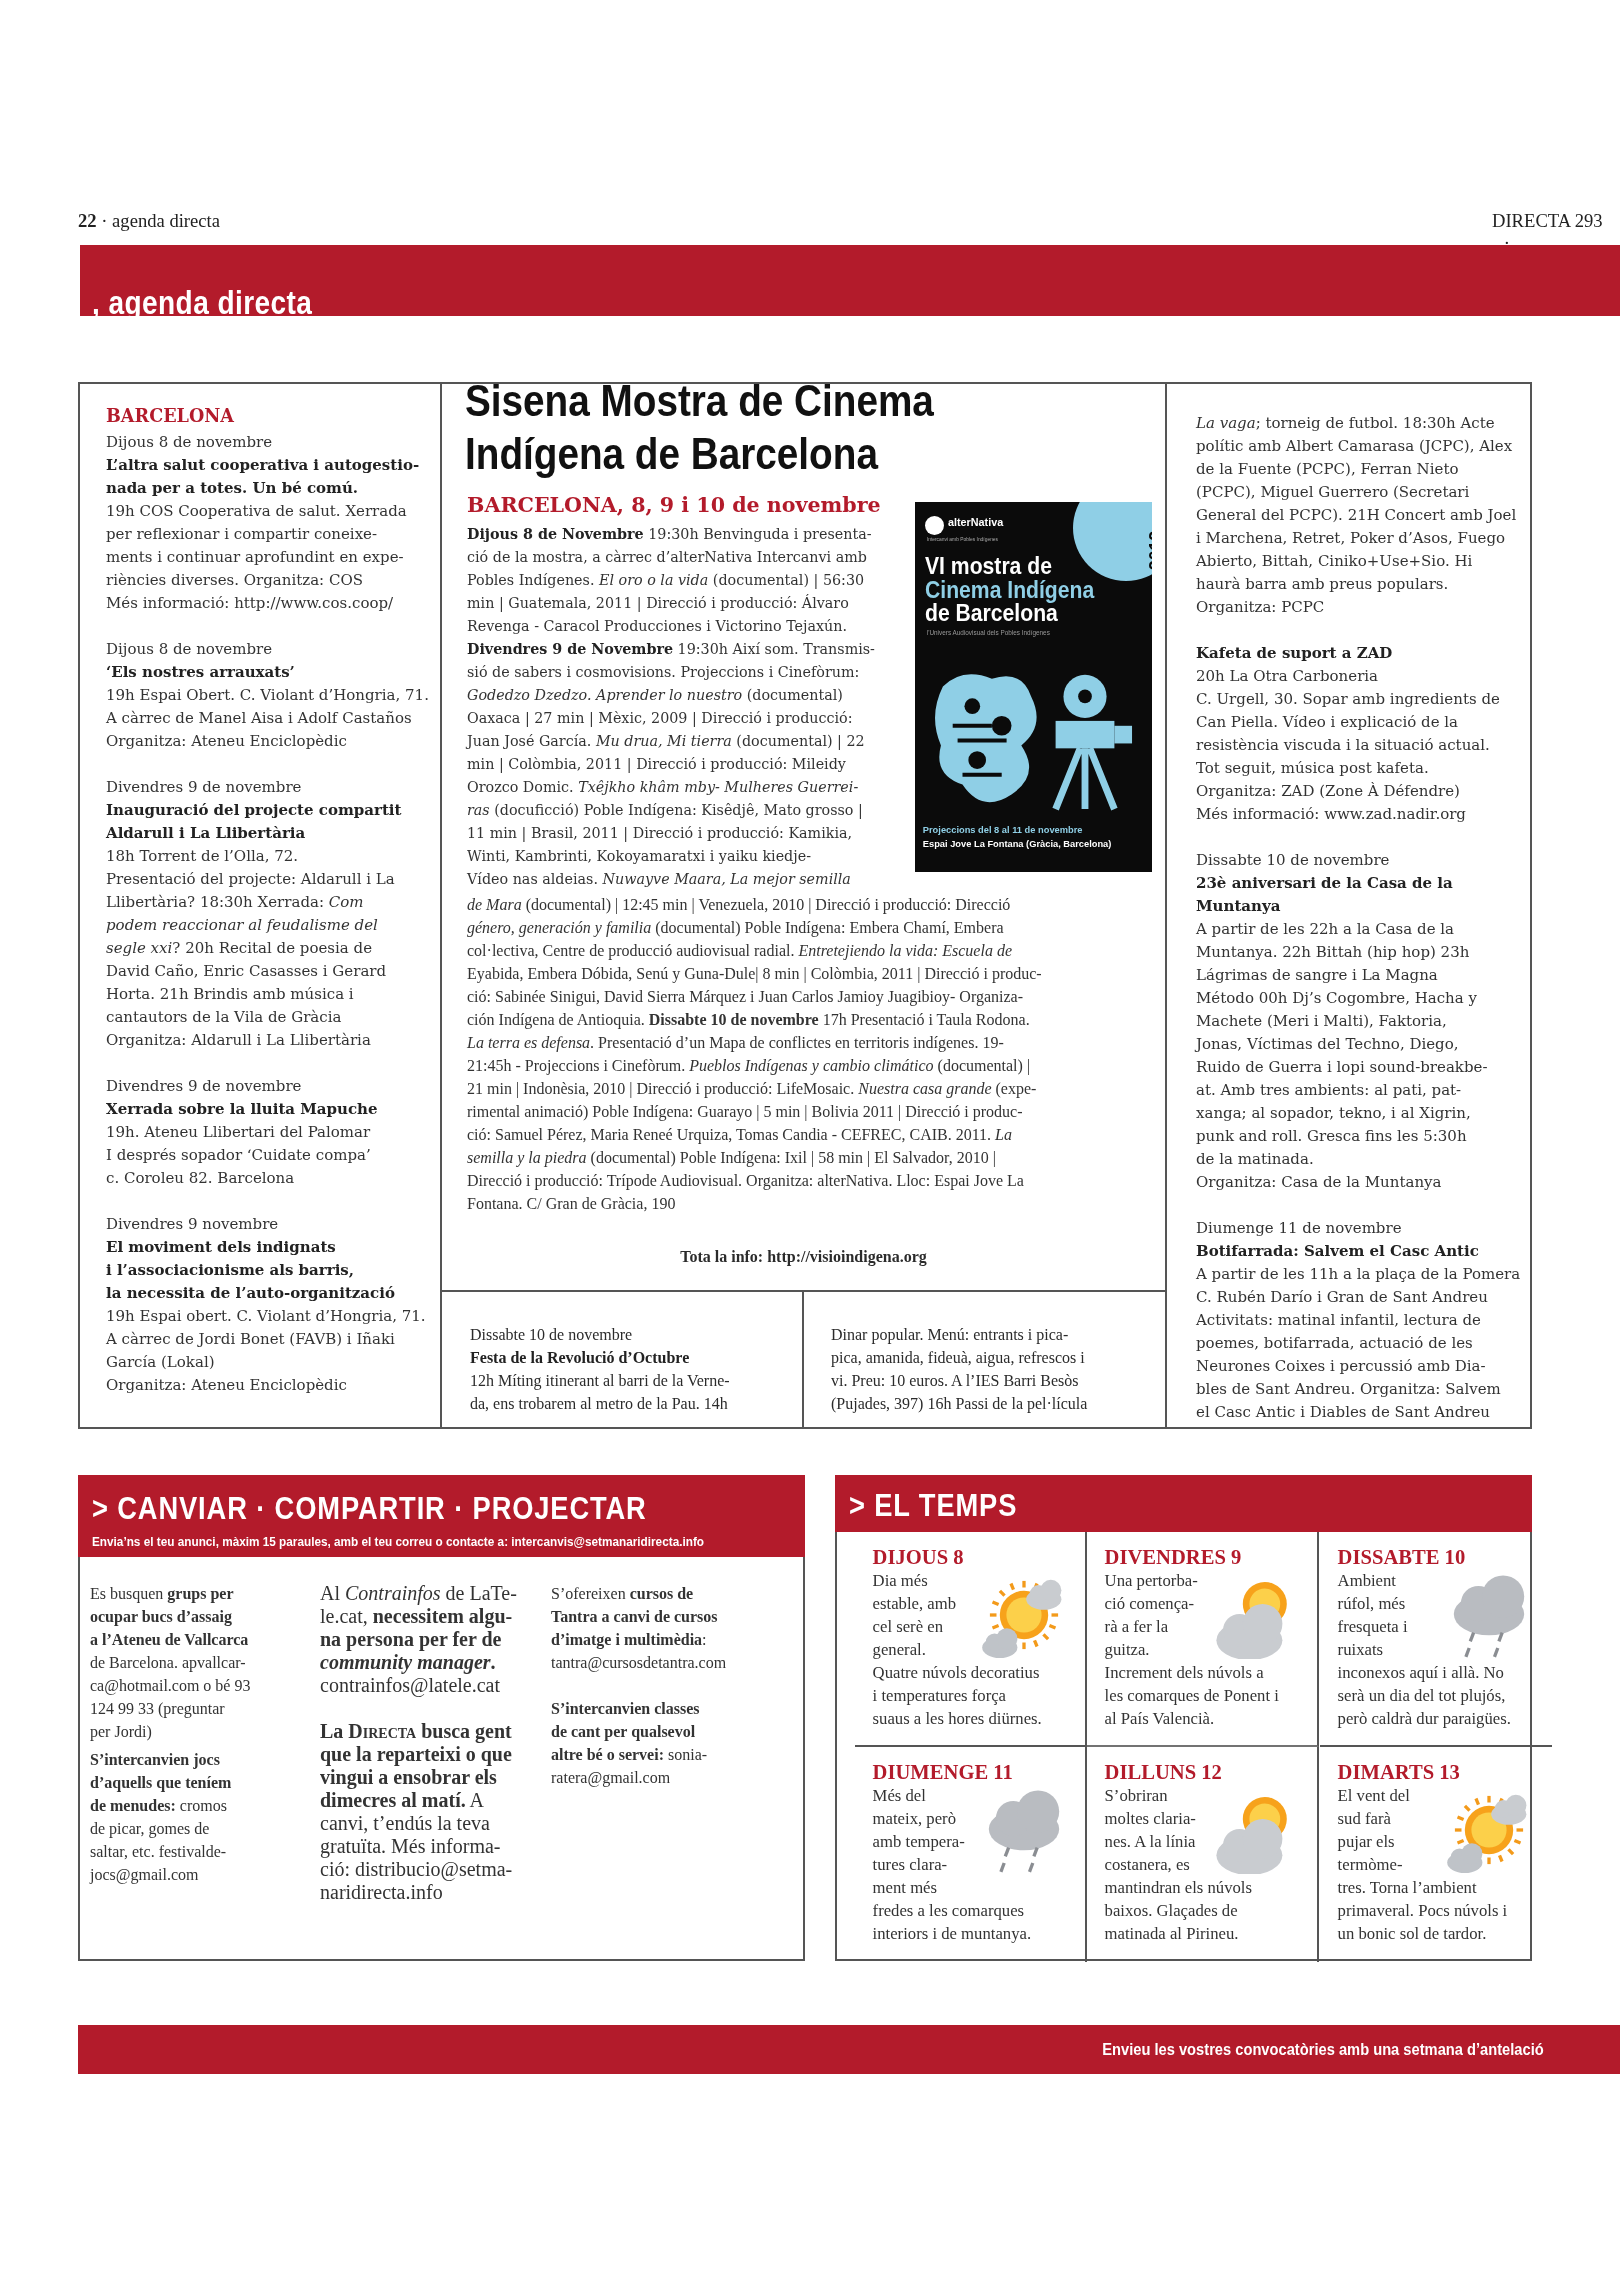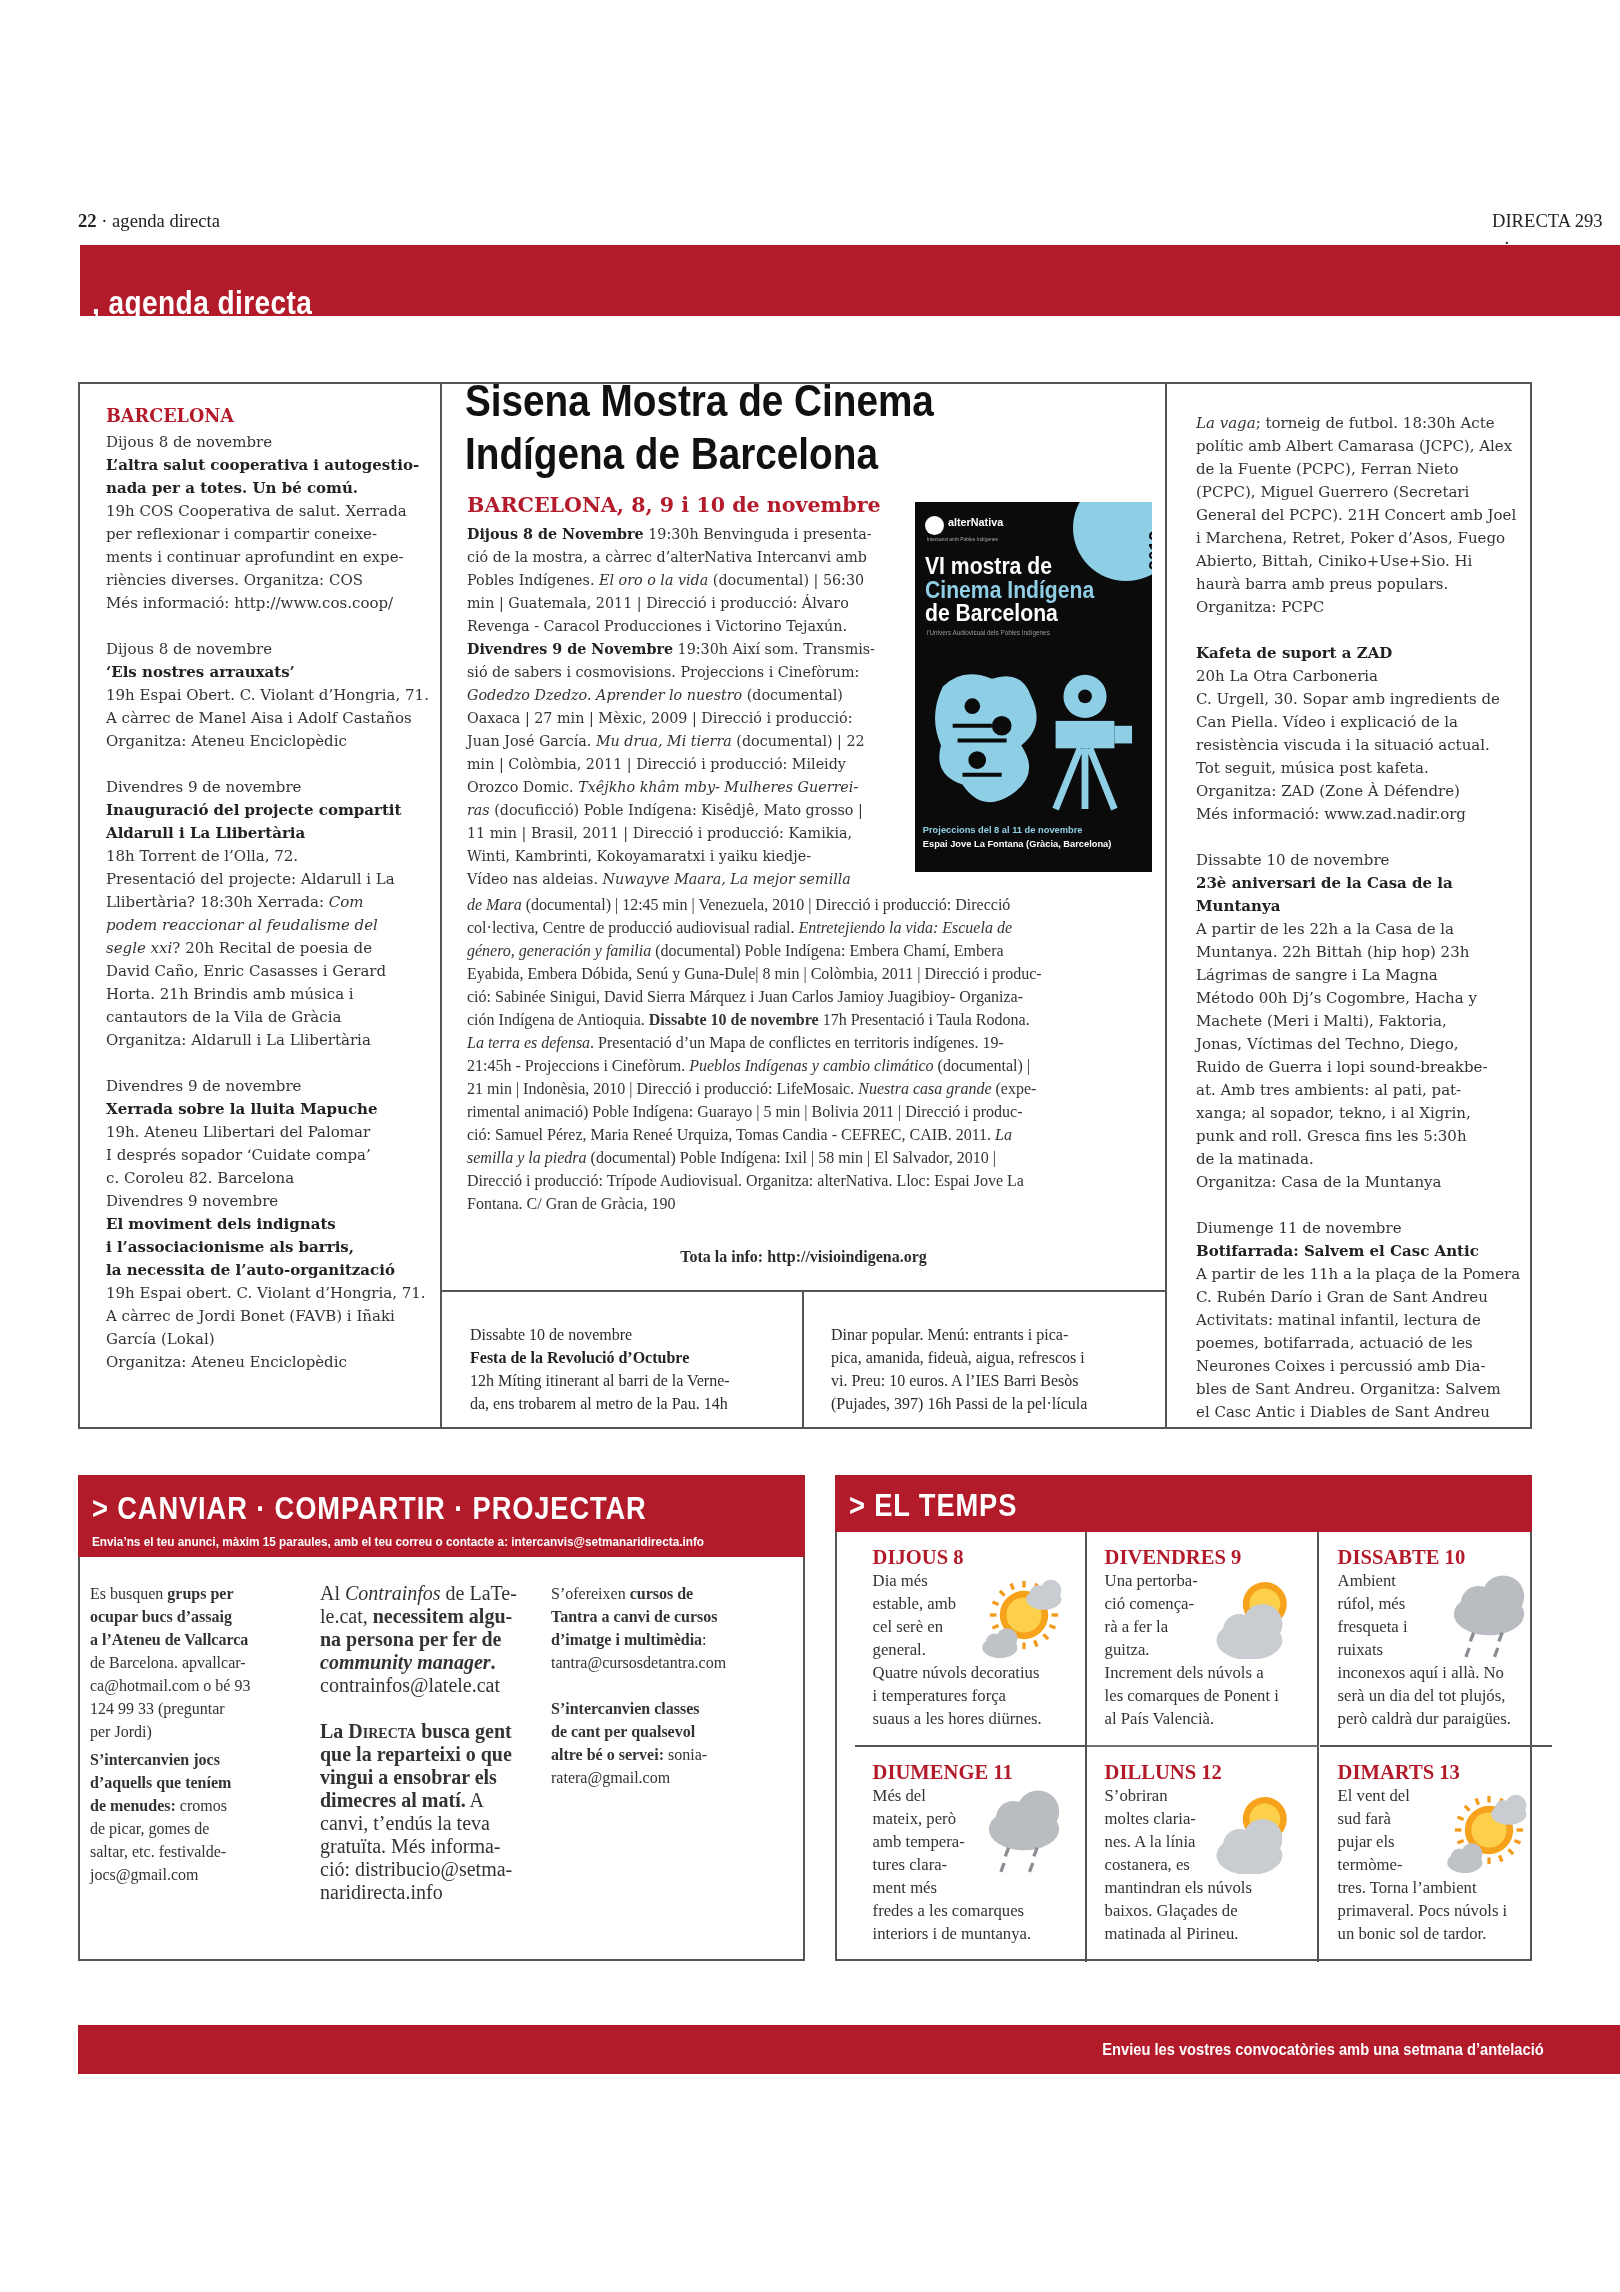--- a/index.html
+++ b/index.html
@@ -84,21 +84,21 @@
         <div>cantautors de la Vila de Gràcia</div>
         <div>Organitza: Aldarull i La Llibertària</div>
       </div>
       <div style="margin-top:23px">
         <div>Divendres 9 de novembre</div>
         <div style="font-weight:bold;color:#222">Xerrada sobre la lluita Mapuche</div>
         <div>19h. Ateneu Llibertari del Palomar</div>
         <div>I després sopador ‘Cuidate compa’</div>
         <div>c. Coroleu 82. Barcelona</div>
       </div>
-      <div style="">
+      <div style="margin-top:23px">
         <div>Divendres 9 novembre</div>
         <div style="font-weight:bold;color:#222">El moviment dels indignats</div>
         <div style="font-weight:bold;color:#222">i l’associacionisme als barris,</div>
         <div style="font-weight:bold;color:#222">la necessita de l’auto-organització</div>
         <div>19h Espai obert. C. Violant d’Hongria, 71.</div>
         <div>A càrrec de Jordi Bonet (FAVB) i Iñaki</div>
         <div>García (Lokal)</div>
         <div>Organitza: Ateneu Enciclopèdic</div>
       </div>
     </div>
@@ -122,22 +122,22 @@
     <div style="white-space:nowrap">Juan José García. <i>Mu drua, Mi tierra</i> (documental) | 22</div>
     <div style="white-space:nowrap">min | Colòmbia, 2011 | Direcció i producció: Mileidy</div>
     <div style="white-space:nowrap">Orozco Domic. <i>Txêjkho khâm mby- Mulheres Guerrei-</i></div>
     <div style="white-space:nowrap"><i>ras</i> (docuficció) Poble Indígena: Kisêdjê, Mato grosso |</div>
     <div style="white-space:nowrap">11 min | Brasil, 2011 | Direcció i producció: Kamikia,</div>
     <div style="white-space:nowrap">Winti, Kambrinti, Kokoyamaratxi i yaiku kiedje-</div>
     <div style="white-space:nowrap">Vídeo nas aldeias. <i>Nuwayve Maara, La mejor semilla</i></div>
   </div>
 <div class="abs cond" id="feature-wide" style="left:467px;top:893px;width:686px;font-size:16px;color:#333;">
     <div style="white-space:nowrap"><i>de Mara</i> (documental) | 12:45 min | Venezuela, 2010 | Direcció i producció: Direcció</div>
+    <div style="white-space:nowrap"><i>género, generación y familia</i> (documental) Poble Indígena: Embera Chamí, Embera</div>
     <div style="white-space:nowrap">col·lectiva, Centre de producció audiovisual radial. <i>Entretejiendo la vida: Escuela de</i></div>
-    <div style="white-space:nowrap"><i>género, generación y familia</i> (documental) Poble Indígena: Embera Chamí, Embera</div>
     <div style="white-space:nowrap">Eyabida, Embera Dóbida, Senú y Guna-Dule| 8 min | Colòmbia, 2011 | Direcció i produc-</div>
     <div style="white-space:nowrap">ció: Sabinée Sinigui, David Sierra Márquez i Juan Carlos Jamioy Juagibioy- Organiza-</div>
     <div style="white-space:nowrap">ción Indígena de Antioquia. <b>Dissabte 10 de novembre</b> 17h Presentació i Taula Rodona.</div>
     <div style="white-space:nowrap"><i>La terra es defensa</i>. Presentació d’un Mapa de conflictes en territoris indígenes. 19-</div>
     <div style="white-space:nowrap">21:45h - Projeccions i Cinefòrum. <i>Pueblos Indígenas y cambio climático</i> (documental) |</div>
     <div style="white-space:nowrap">21 min | Indonèsia, 2010 | Direcció i producció: LifeMosaic. <i>Nuestra casa grande</i> (expe-</div>
     <div style="white-space:nowrap">rimental animació) Poble Indígena: Guarayo | 5 min | Bolivia 2011 | Direcció i produc-</div>
     <div style="white-space:nowrap">ció: Samuel Pérez, Maria Reneé Urquiza, Tomas Candia - CEFREC, CAIB. 2011. <i>La</i></div>
     <div style="white-space:nowrap"><i>semilla y la piedra</i> (documental) Poble Indígena: Ixil | 58 min | El Salvador, 2010 |</div>
     <div style="white-space:nowrap">Direcció i producció: Trípode Audiovisual. Organitza: alterNativa. Lloc: Espai Jove La</div>

